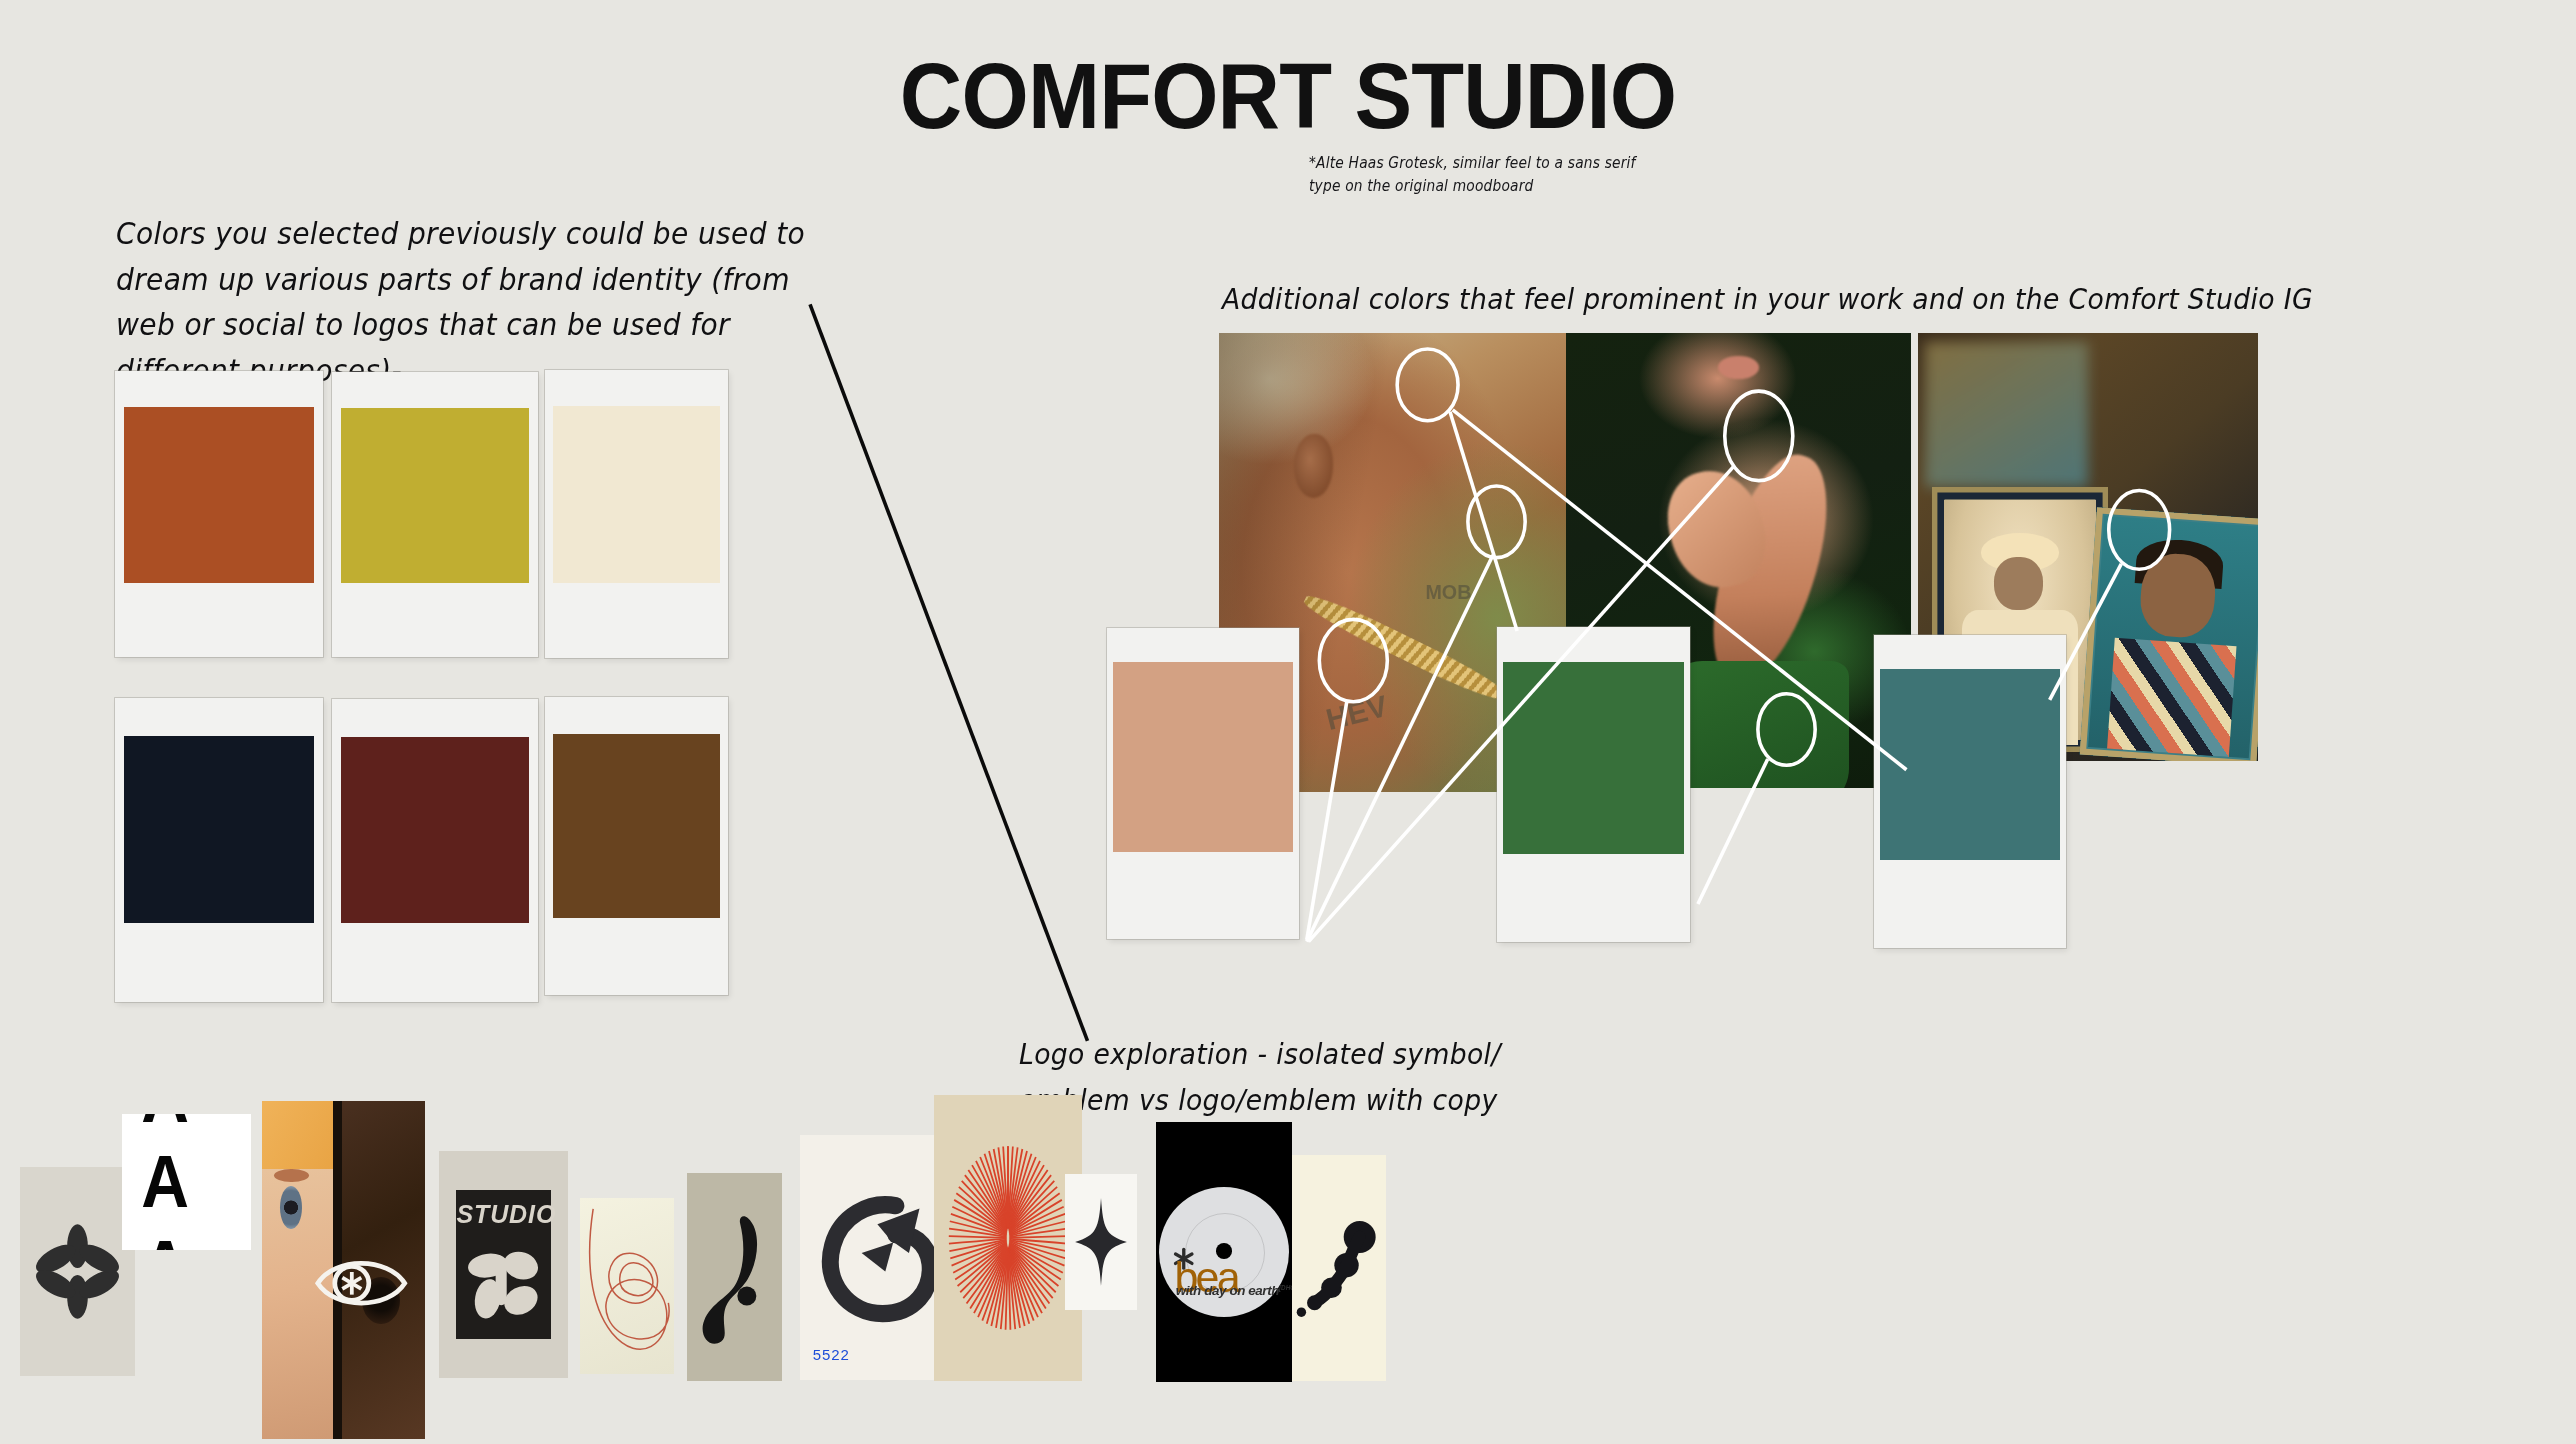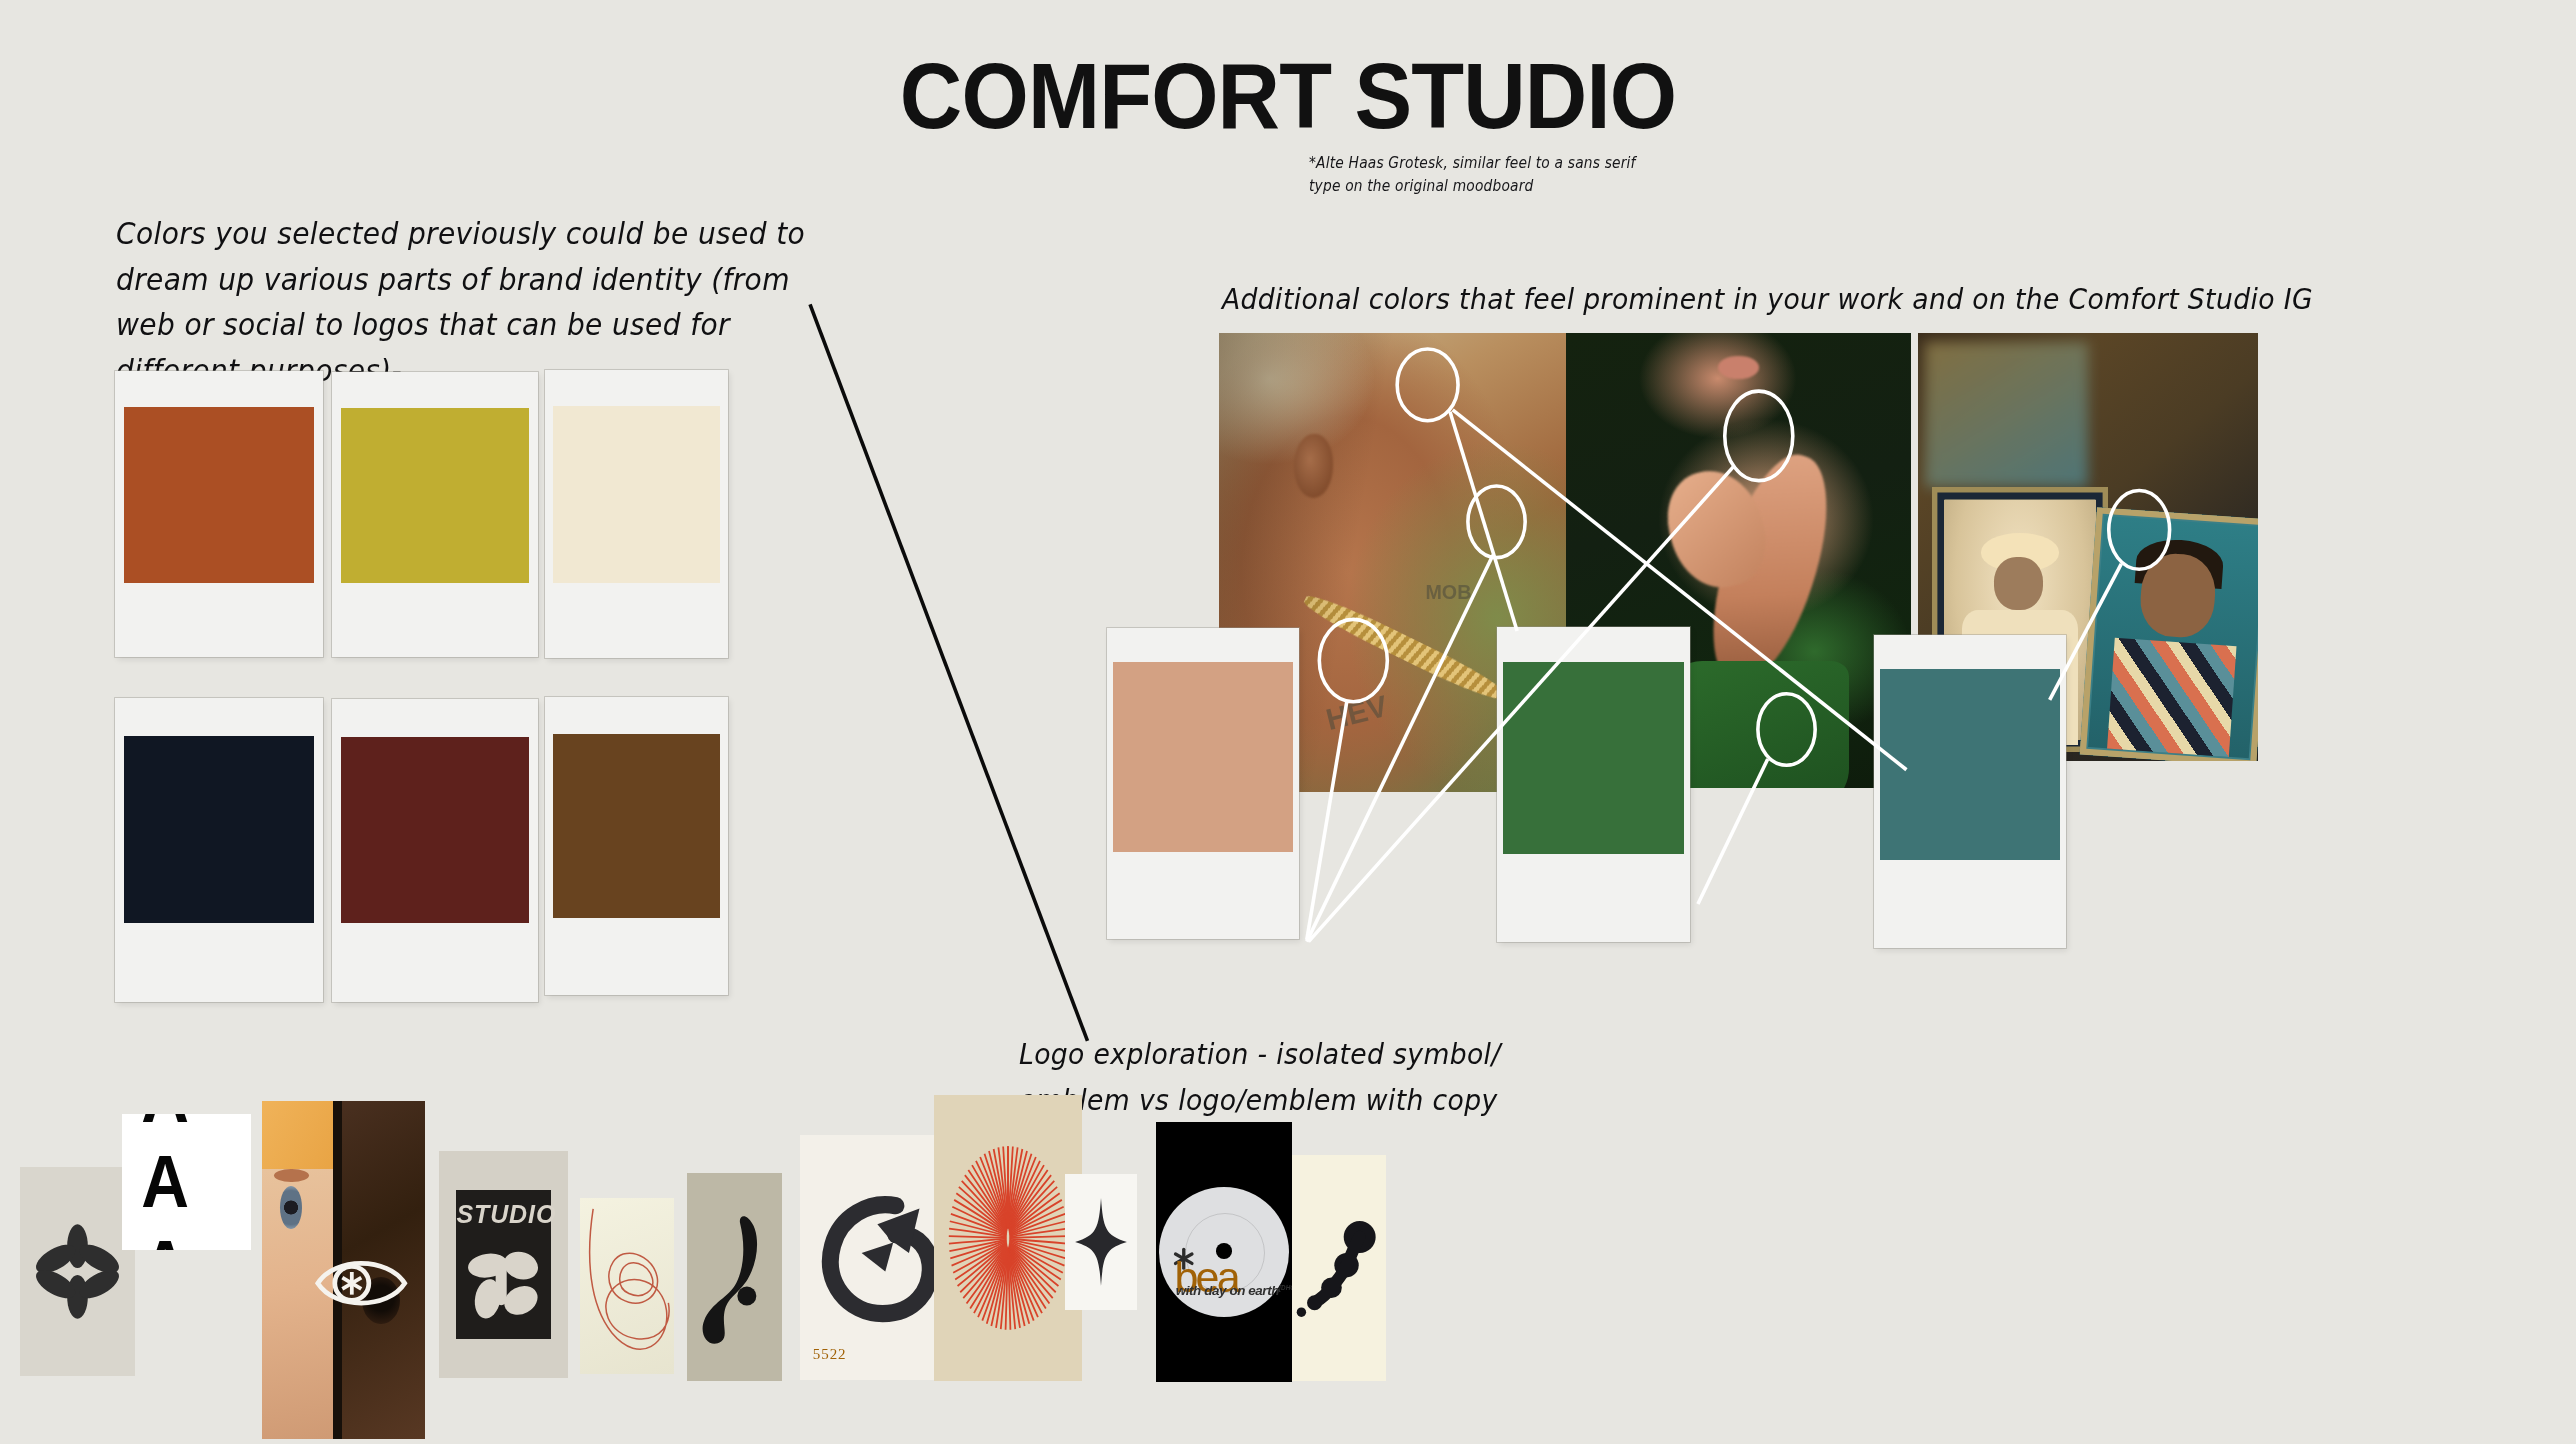--- a/index.html
+++ b/index.html
@@ -166,21 +166,21 @@
   .studio-word{
     position:absolute;top:7%;left:0;right:0;text-align:center;
     font-family:"Liberation Sans", sans-serif;font-weight:bold;
     color:#d9d4ca;font-size:25px;letter-spacing:0.9px;font-style:italic;
   }
   .tile-scribble{background:linear-gradient(160deg,#f4f2e0,#e7e4cf);}
   .tile-comma{background:#bdb8a6;}
   .tile-arrow{background:#f3f0e9;position:relative;}
   .num-5522{
     position:absolute;left:9%;bottom:7%;
-    font-family:Liberation Serif, serif;font-size:15px;color:#a16207;letter-spacing:0.9px;
+    font-family:Liberation Sans, sans-serif;font-size:15px;color:#1d4ed8;letter-spacing:0.9px;
   }
   .tile-burst{background:#e0d4b8;}
   .tile-spark{background:#f7f6f2;}
   .tile-vinyl{background:#000000;display:flex;align-items:center;justify-content:center;}
   .vinyl-disc{width:96%;aspect-ratio:1/1;border-radius:50%;background:#dedfe1;position:relative;
     display:flex;align-items:center;justify-content:center;}
   .vinyl-disc .ring{position:absolute;left:20%;top:20%;width:60%;height:60%;
     border:0.9px solid rgba(0,0,0,.12);border-radius:50%;}
   .vinyl-disc .spindle{position:absolute;left:44%;top:43%;width:12%;height:12%;border-radius:50%;background:#000;}
   .bea-word{

